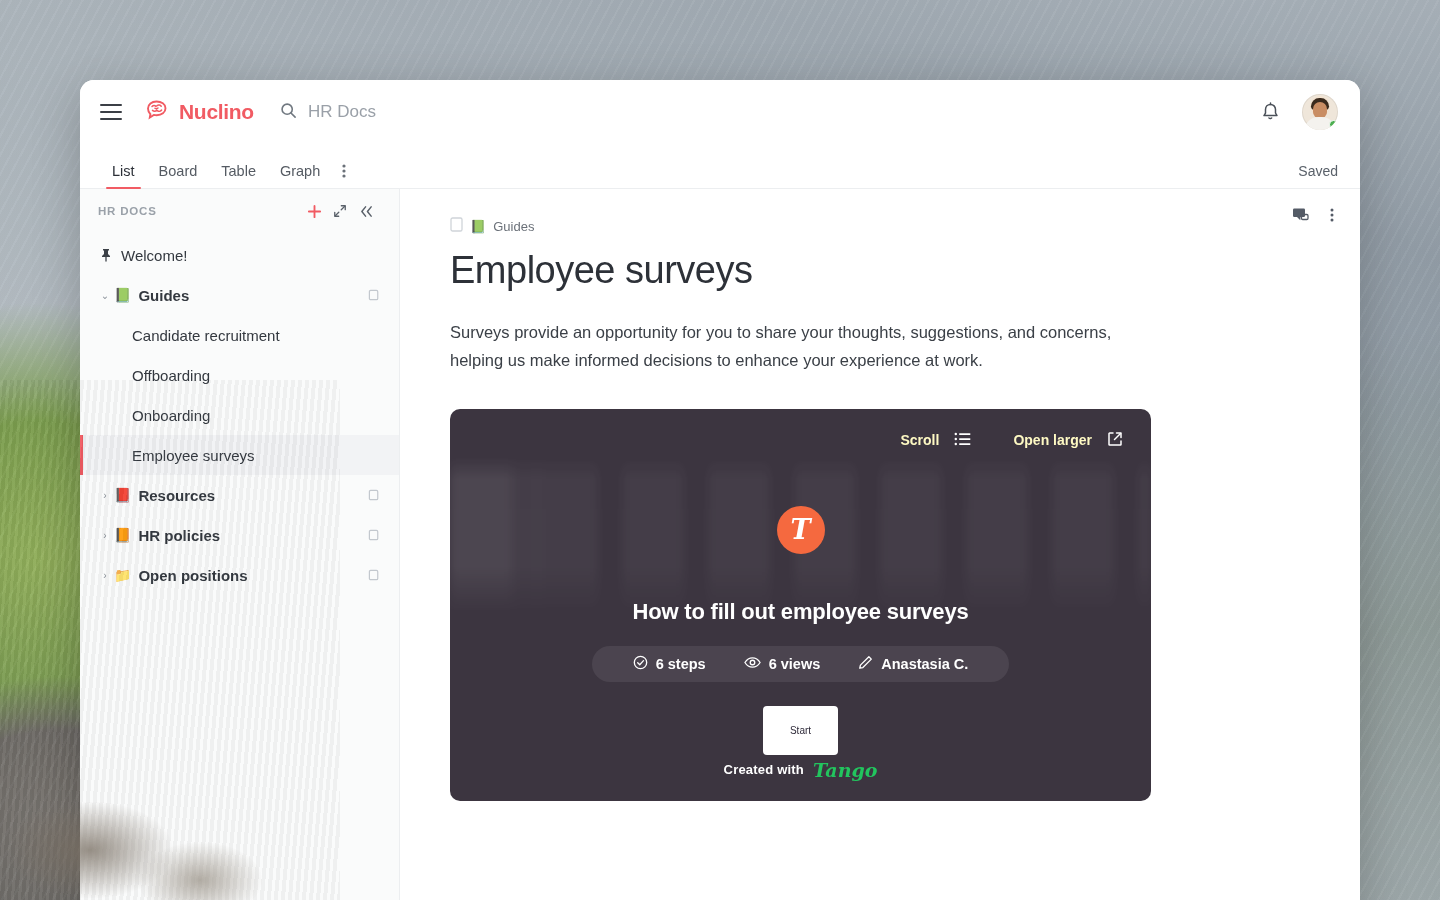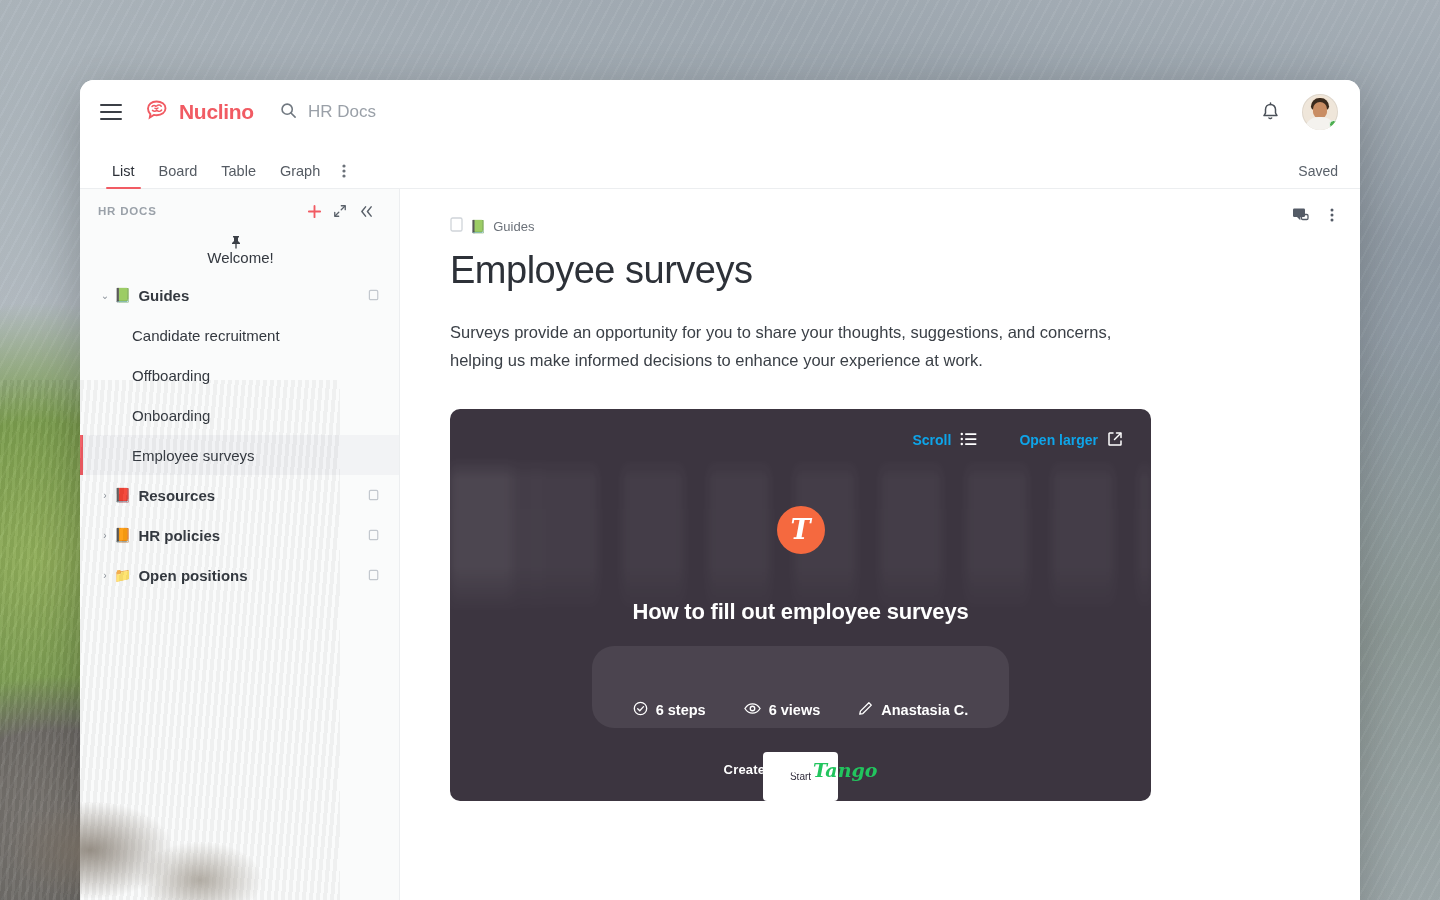--- a/index.html
+++ b/index.html
@@ -171,21 +171,21 @@
   }
   .nav-twisty {
     width: 14px; flex: 0 0 14px; font-size: 10px; color: #8d949c;
     display: flex; align-items: center; justify-content: center;
     margin-right: 2px; user-select: none;
   }
   .nav-emoji { font-size: 14px; margin-right: 7px; line-height: 1; }
   .nav-label { white-space: nowrap; }
   .nav-item.bold .nav-label { font-weight: bold; }
   .nav-item.child { padding-left: 52px; }
-  .nav-item.pinned { padding-left: 20px; flex-direction: column; }
+  .nav-item.pinned { padding-left: 20px; }
   .pin-icon { margin-right: 9px; display: flex; }
   .nav-trailing { margin-left: auto; display: flex; align-items: center; }
 
   
   .content {
     flex: 1; min-width: 0; background: #fff;
     position: relative; overflow: hidden;
   }
   .content-actions {
     position: absolute; right: 26px; top: 18px;
@@ -231,22 +231,22 @@
             mask-image: linear-gradient(180deg, rgba(0,0,0,0) 12%, #000 18%, #000 40%, rgba(0,0,0,0) 52%);
     filter: blur(5px);
     opacity: .85;
   }
   .tango-topbar {
     position: absolute; top: 22px; right: 28px;
     display: flex; align-items: center; gap: 42px;
     z-index: 4;
   }
   .tango-ctl {
-    display: flex; align-items: center; gap: 9px;
-    color: #0ea5e9; font-size: 14px; font-weight: bold; cursor: pointer;
+    display: flex; align-items: center; gap: 15px;
+    color: #fef9c3; font-size: 14px; font-weight: bold; cursor: pointer;
   }
   .tango-center {
     position: absolute; left: 0; right: 0; top: 0; bottom: 0;
     display: flex; flex-direction: column; align-items: center;
     z-index: 3;
   }
   .tango-logo {
     width: 48px; height: 48px; border-radius: 50%;
     background: #f5693f; margin-top: 97px;
     display: flex; align-items: center; justify-content: center;
@@ -260,21 +260,20 @@
   .tango-meta {
     margin-top: 21px;
     display: flex; align-items: center; gap: 0;
     background: rgba(255,255,255,0.08);
     border-radius: 22px; padding: 9px 22px;
   }
   .meta-item {
     display: flex; align-items: center; gap: 8px;
     color: #fff; font-size: 14.5px; font-weight: bold;
     padding: 0 19px;
-    margin-top: 46px;
   }
   .start-btn {
     margin-top: 24px;
     background: #fff; color: #2f2b3a;
     border: none; border-radius: 4px;
     padding: 19px 27px; font-size: 10px;
     font-family: "Liberation Sans", sans-serif;
     cursor: pointer;
   }
   .tango-footer {

